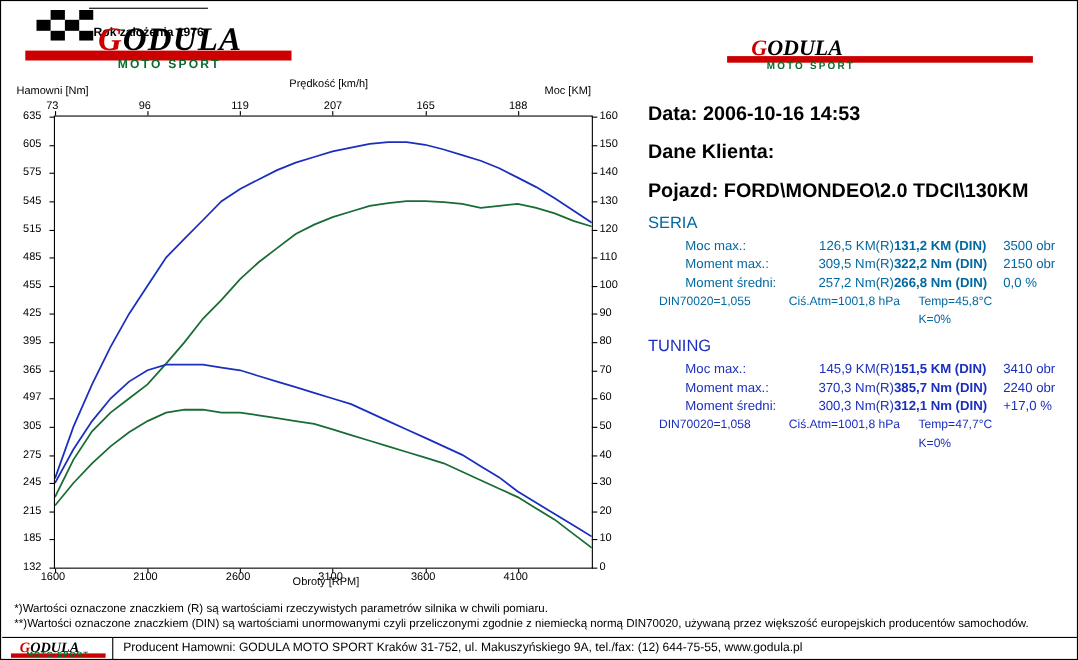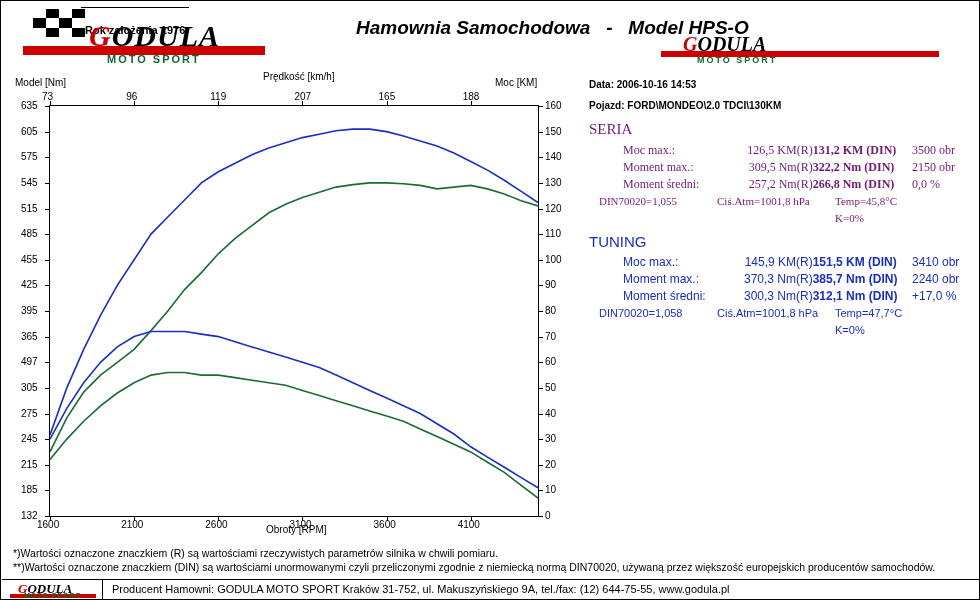--- a/index.html
+++ b/index.html
@@ -43,23 +43,23 @@
 
   
   .chart-wrap { position:absolute; left:0; top:62px; width:580px; height:478px; }
   .axis-title { position:absolute; font-size:10px; }
   #plot { position:absolute; left:48px; top:42px; width:490px; height:412px;
           border:1px solid #000; background:#fff; }
   .tick-lbl { position:absolute; font-size:10px; white-space:nowrap; }
 
   
   .info { position:absolute; left:588px; top:78px; width:385px; font-size:12px; }
-  .info .line-bold { font-weight:bold; font-size:10px; margin-bottom:10px; }
+  .info .line-bold { font-weight:bold; font-size:18px; margin-bottom:10px;margin-top:14px; }
   .sect-title { font-size:15px; margin:6px 0 4px 0; }
-  .seria { color:#701a75;font-family:Liberation Serif, serif; }
+  .seria { color:#0369a1; }
   .tuning { color:#1b2fbe; }
   .row { display:flex; font-size:12px; line-height:17px; }
   .row .lab { width:118px;margin-left:24px; }
   .row .v1 { width:96px;text-align:right; }
   .row .v2 { width:112px; font-weight:bold; }
   .row .v3 { width:70px; }
   .small-row { font-size:11px; line-height:17px; display:flex; }
   .small-row .a { width:118px; }
   .small-row .b { width:118px; }
   .small-row .c { width:92px; }
@@ -92,30 +92,29 @@
           <i style="left: 0px; top: 9.3px;"></i>
           <i style="left: 26px; top: 9.3px;"></i>
           <i style="left: 13px; top: 18.6px;"></i>
           <i style="left: 39px; top: 18.6px;"></i>
         </div>
       <div class="estab">Rok założenia 1976</div>
       <div class="godula-word"><span class="g">G</span><span></span>ODULA</div>
       <div class="redbar"></div>
       <div class="moto">MOTO SPORT</div>
     </div>
-    <div class="title-main">Hamownia Samochodowa   -   Model HPS-O</div>
     <div class="logo-right">
       <div class="gw"><span class="g">G</span>ODULA</div>
       <div class="rb"></div>
       <div class="ms">MOTO SPORT</div>
     </div>
   </div>
 
   <div class="chart-wrap">
-    <div class="axis-title" style="left:14px; top:14px;">Model [Nm]</div>
+    <div class="axis-title" style="left:14px; top:14px;">Hamowni [Nm]</div>
     <div class="axis-title" style="left:262px; top:8px;">Prędkość [km/h]</div>
     <div class="axis-title" style="left:494px; top:14px;">Moc [KM]</div>
     <div class="axis-title" style="left:265px; top:461px;">Obroty [RPM]</div>
     <div id="plot">
       <svg id="svg" width="488" height="410" viewBox="0 0 488 410">
           <polyline points="0.0,345.9 16.8,311.8 33.7,286.1 50.5,269.1 67.3,256.3 84.1,243.4 101.0,224.6 117.8,205.0 134.6,183.6 151.4,166.6 168.3,147.8 185.1,132.4 201.9,119.6 218.8,106.8 235.6,98.2 252.4,91.4 269.2,86.3 286.1,81.1 302.9,78.6 319.7,76.9 336.6,76.9 353.4,77.7 370.2,79.4 387.0,82.9 403.9,81.1 420.7,79.4 437.5,82.9 454.3,88.0 471.2,94.8 488.0,99.9" fill="none" stroke="#1a6b34" stroke-width="1.6"></polyline>
           <polyline points="0.0,328.9 16.8,281.9 33.7,243.4 50.5,209.3 67.3,179.4 84.1,153.8 101.0,128.1 117.8,111.0 134.6,94.0 151.4,76.9 168.3,65.8 185.1,57.2 201.9,48.7 218.8,41.9 235.6,36.7 252.4,31.6 269.2,28.2 286.1,24.8 302.9,23.1 319.7,23.1 336.6,25.6 353.4,29.9 370.2,35.0 387.0,40.1 403.9,47.0 420.7,55.5 437.5,64.1 454.3,74.3 471.2,85.4 488.0,96.5" fill="none" stroke="#1b2fbe" stroke-width="1.6"></polyline>
           <polyline points="0.0,353.6 16.8,333.1 33.7,315.2 50.5,299.8 67.3,287.0 84.1,276.8 101.0,269.1 117.8,266.5 134.6,266.5 151.4,269.1 168.3,269.1 185.1,271.6 201.9,274.2 218.8,276.8 235.6,279.3 252.4,284.4 269.2,289.6 286.1,294.7 302.9,299.8 319.7,304.9 336.6,310.1 353.4,315.2 370.2,322.9 387.0,330.6 403.9,338.3 420.7,345.9 437.5,356.2 454.3,366.4 471.2,379.3 488.0,392.1" fill="none" stroke="#1a6b34" stroke-width="1.6"></polyline>
           <polyline points="0.0,333.1 16.8,302.4 33.7,276.8 50.5,256.3 67.3,240.9 84.1,230.6 101.0,225.5 117.8,225.5 134.6,225.5 151.4,228.1 168.3,230.6 185.1,235.8 201.9,240.9 218.8,246.0 235.6,251.1 252.4,256.3 269.2,261.4 286.1,269.1 302.9,276.8 319.7,284.4 336.6,292.1 353.4,299.8 370.2,307.5 387.0,317.8 403.9,328.0 420.7,340.8 437.5,351.1 454.3,361.3 471.2,371.6 488.0,381.8" fill="none" stroke="#1b2fbe" stroke-width="1.6"></polyline>
         </svg>
@@ -211,20 +210,21 @@
         <div style="position:absolute;left:537px;top:94.25px;width:5px;height:1px;background:#000;"></div>
         <div class="tick-lbl" style="left:544px; top:62.625px;">150</div>
         <div style="position:absolute;left:537px;top:68.625px;width:5px;height:1px;background:#000;"></div>
         <div class="tick-lbl" style="left:544px; top:37px;">160</div>
         <div style="position:absolute;left:537px;top:43px;width:5px;height:1px;background:#000;"></div>
       </div>
   </div>
 
   <div class="info">
     <div class="line-bold">Data: 2006-10-16  14:53</div>
+    <div class="line-bold">Dane Klienta:</div>
     <div class="line-bold">Pojazd: FORD\MONDEO\2.0 TDCI\130KM</div>
 
     <div class="sect-title seria">SERIA</div>
     <div class="blockpad seria">
       <div class="row">
         <span class="lab">Moc max.:</span>
         <span class="v1">126,5 KM(R)</span>
         <span class="v2">131,2 KM (DIN)</span>
         <span class="v3">3500 obr</span>
       </div>

